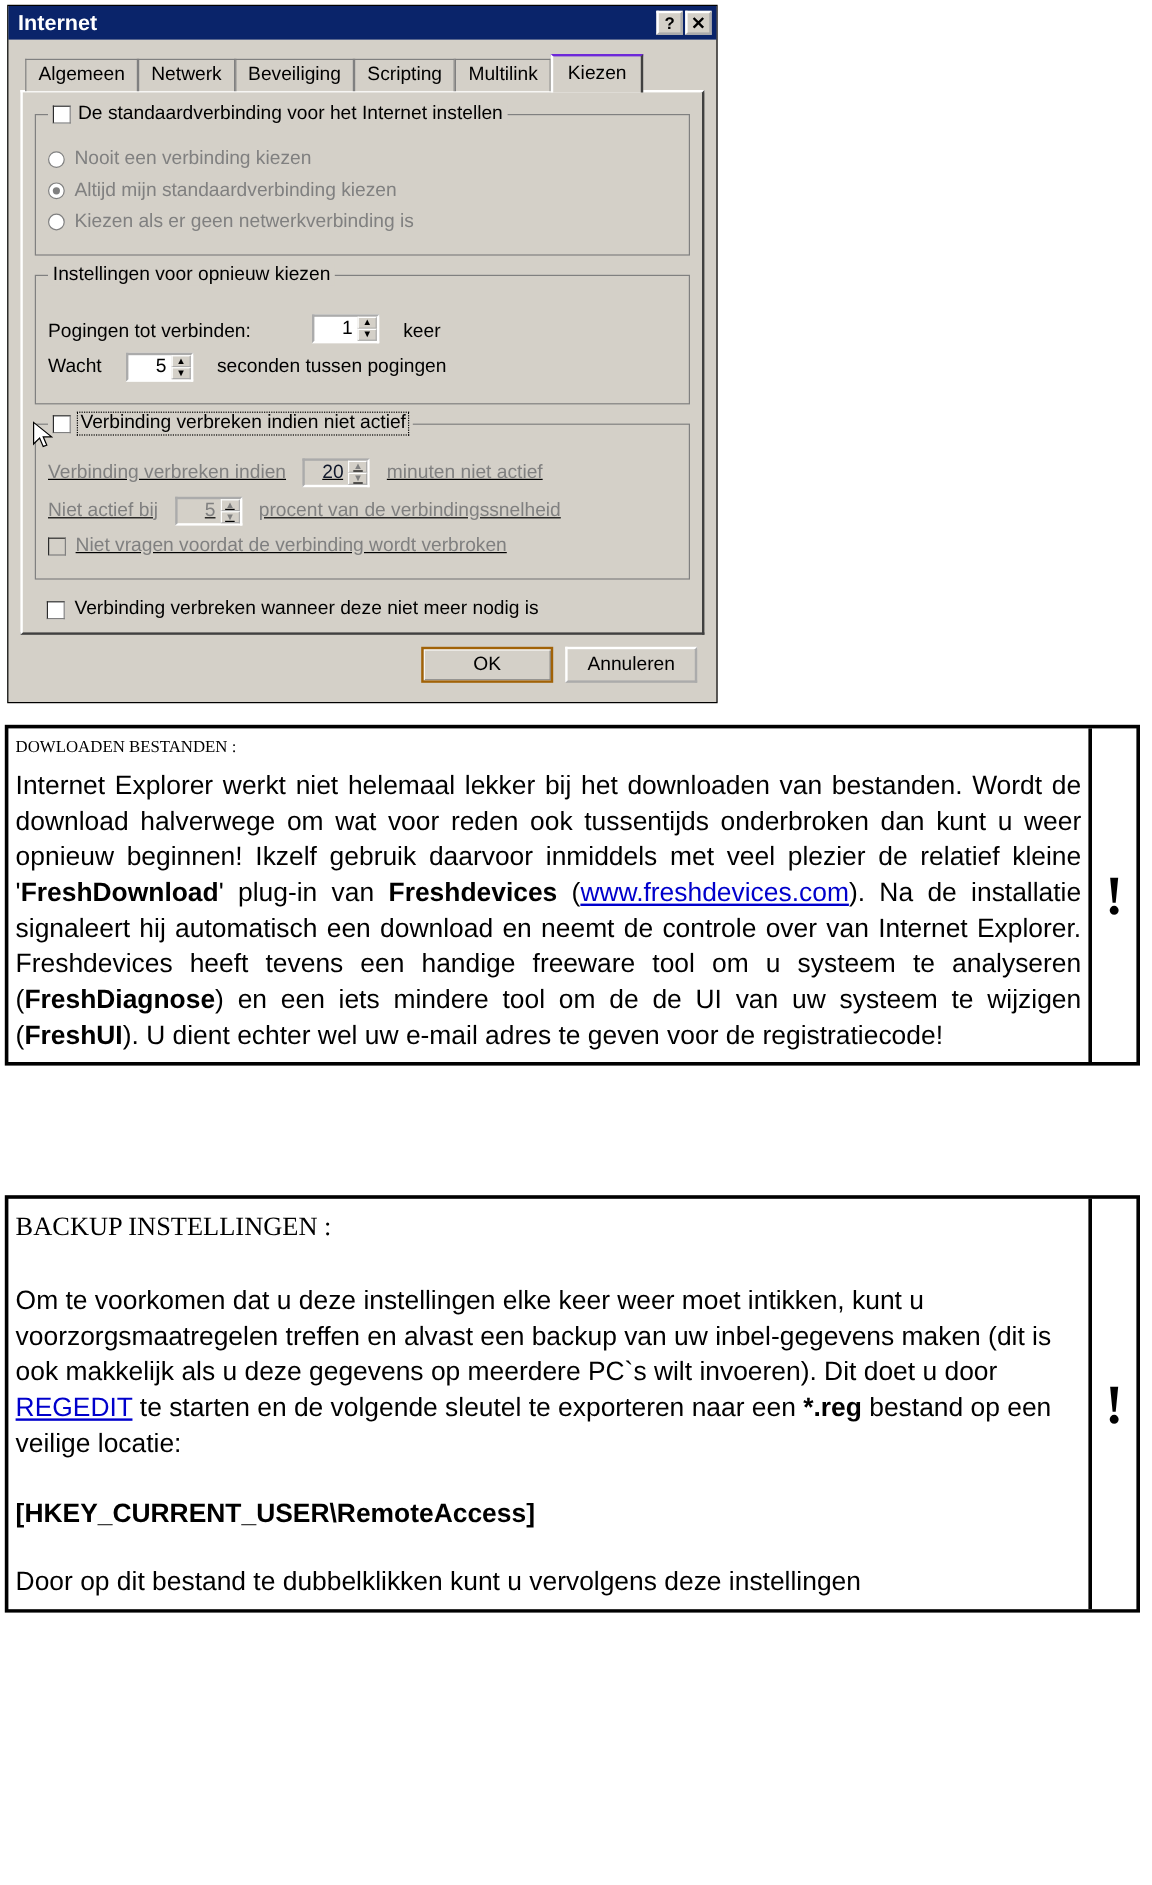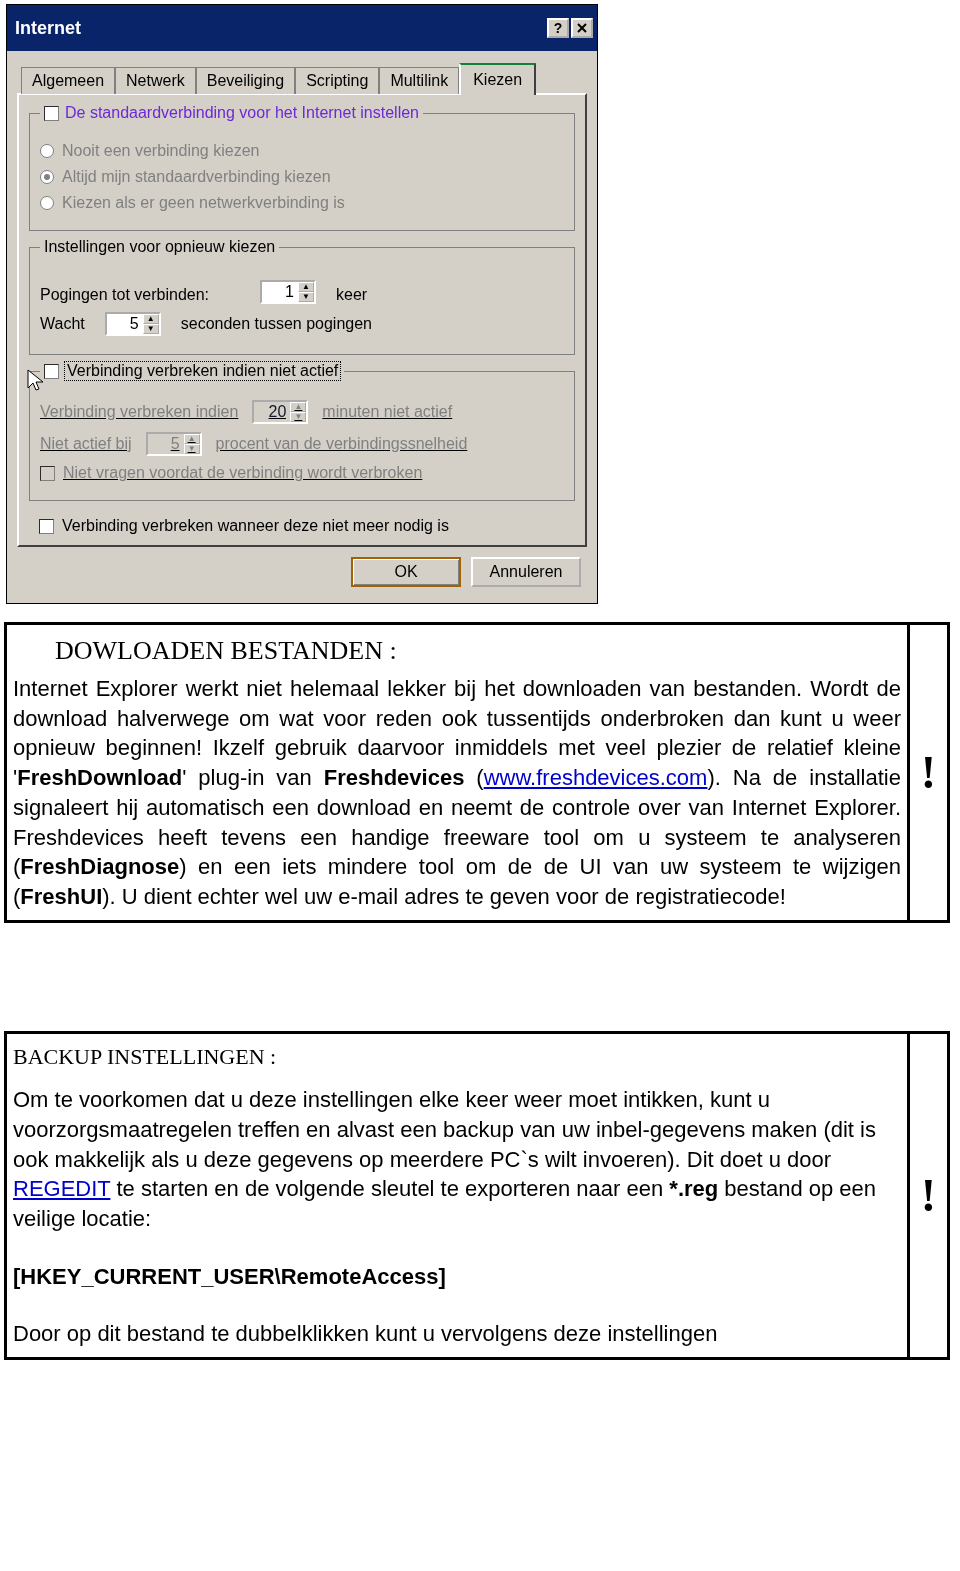--- a/index.html
+++ b/index.html
@@ -13,21 +13,21 @@
     width: 960px;
   }
   .dialog {
     margin: 4px 0 0 6px;
     width: 592px;
     border: 1px solid #000;
     background: #d4d0c8;
   }
   .titlebar {
     background: #0a246a;
-    height: 46px;
+    height: 28px;
     display: flex;
     align-items: center;
     color: #fff;
     font-family: Arial, sans-serif;
     font-size: 18px;
     font-weight: bold;
     padding: 0 4px 0 8px;
   }
   .win-title { flex: 1; }
   .titlebar-btn {
@@ -48,21 +48,21 @@
     padding: 4px 10px;
     font-family: Arial, sans-serif;
     font-size: 16px;
     color: #000;
     margin-right: 0;
     position: relative;
     top: 1px;
   }
   .tab.active {
     background: #d4d0c8;
-    border-top: 2px solid #15803d;
+    border-top: 2px solid #6d28d9;
     border-left: 2px solid #fff;
     border-right: 2px solid #404040;
     padding: 6px 12px;
     top: 2px;
     z-index: 2;
   }
   .tab-panel {
     border: 2px solid;
     border-color: #fff #404040 #404040 #fff;
     background: #d4d0c8;
@@ -147,24 +147,24 @@
     line-height: 1.35;
     text-align: justify;
   }
   .content-side {
     width: 40px;
     border-left: 3px solid #000;
     display: flex; align-items: center; justify-content: center;
     font-size: 46px; font-weight: bold;
     font-family: Georgia, serif;
   }
-  .content-main .head { font-family: Verdana; font-size: 26px; font-weight: normal; margin-bottom: 6px; margin-left: 42px; }
+  .content-main .head { font-family: Verdana; font-size: 14px; font-weight: normal; margin-bottom: 6px; }
   .content-main a { color: #0000cc; text-decoration: underline; }
   .content-main b { font-weight: bold; }
-  .backup-head { font-family: Verdana; font-size: 22px; margin-bottom: 14px; }
+  .backup-head { font-family: Verdana; font-size: 22px; margin-bottom: 32px; }
   .spacer { height: 90px; }
   .cursor-svg { position: absolute; pointer-events:none; }
 </style>
 </head>
 <body>
 
 <div class="dialog">
   <div class="titlebar">
     <span class="win-title">Internet</span>
     <span class="titlebar-btn">?</span>
@@ -183,21 +183,21 @@
       <div class="tab">Scripting</div>
       <div class="tab">Multilink</div>
       <div class="tab active">Kiezen</div>
     </div>
 
     <div class="tab-panel">
 
       <div class="groupbox" style="padding-top:20px;">
         <div class="groupbox-legend">
           <span class="chk"></span>
-          <span style="color:#6d28d9;">De standaardverbinding voor het Internet instellen</span>
+          <span style="color:#000000;">De standaardverbinding voor het Internet instellen</span>
         </div>
         <div class="grp-row grey">
           <span class="radio"></span>
           <span>Nooit een verbinding kiezen</span>
         </div>
         <div class="grp-row grey">
           <span class="radio dot"></span>
           <span>Altijd mijn standaardverbinding kiezen</span>
         </div>
         <div class="grp-row grey">

